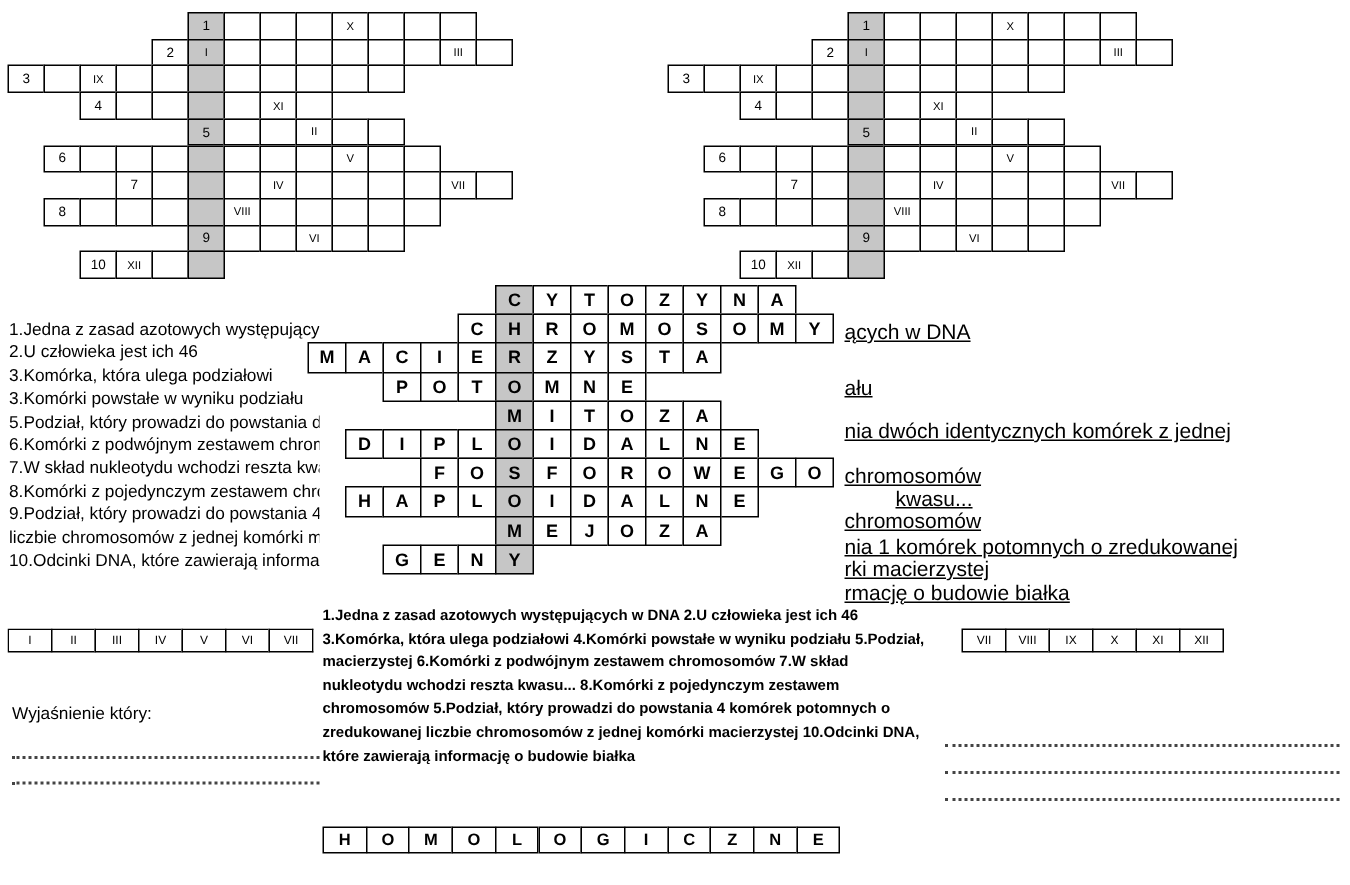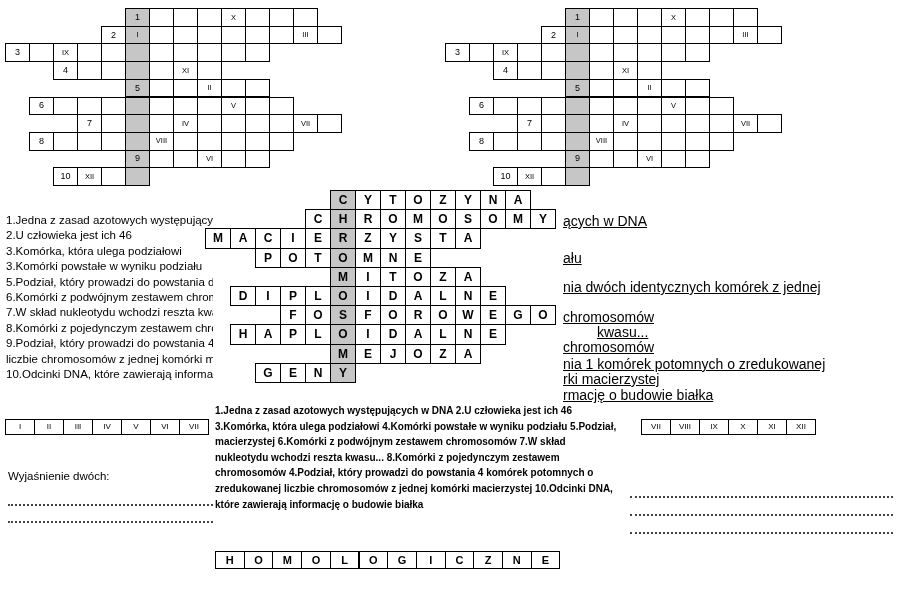--- a/index.html
+++ b/index.html
@@ -578,29 +578,29 @@
     <div class="frag" style="left: 563px; top: 341px;">chromosomów</div>
     <div class="frag" style="left: 563px; top: 358px;">nia 1 komórek potomnych o zredukowanej</div>
     <div class="frag" style="left: 563px; top: 373px;">rki macierzystej</div>
     <div class="frag" style="left: 563px; top: 389px;">rmację o budowie białka</div>
   </div>
 <div id="paragraph">
     <div class="para-line">1.Jedna z zasad azotowych występujących w DNA 2.U człowieka jest ich 46</div>
     <div class="para-line">3.Komórka, która ulega podziałowi 4.Komórki powstałe w wyniku podziału 5.Podział,</div>
     <div class="para-line">macierzystej  6.Komórki z podwójnym zestawem chromosomów 7.W skład</div>
     <div class="para-line">nukleotydu wchodzi reszta kwasu... 8.Komórki z pojedynczym zestawem</div>
-    <div class="para-line">chromosomów 4.Podział, który prowadzi do powstania 4 komórek potomnych o</div>
+    <div class="para-line">chromosomów 5.Podział, który prowadzi do powstania 4 komórek potomnych o</div>
     <div class="para-line">zredukowanej liczbie chromosomów z jednej komórki macierzystej 10.Odcinki DNA,</div>
     <div class="para-line">które zawierają informację o budowie białka</div>
   </div>
 
 <div id="roman-left"><div class="rcell">I</div><div class="rcell">II</div><div class="rcell">III</div><div class="rcell">IV</div><div class="rcell">V</div><div class="rcell">VI</div><div class="rcell">VII</div><div class="rcell">VIII</div></div>
 <div id="roman-right"><div class="rcell">VII</div><div class="rcell">VIII</div><div class="rcell">IX</div><div class="rcell">X</div><div class="rcell">XI</div><div class="rcell">XII</div></div>
 
-<div id="explanation">Wyjaśnienie dwóch:</div>
+<div id="explanation">Wyjaśnienie który:</div>
 
 <div class="dotline" style="left:8px;top:504px;width:205px;"></div>
 <div class="dotline" style="left:8px;top:521px;width:205px;"></div>
 <div class="dotline" style="left:630px;top:496px;width:263px;"></div>
 <div class="dotline" style="left:630px;top:514px;width:263px;"></div>
 <div class="dotline" style="left:630px;top:532px;width:263px;"></div>
 
 <div id="answer-strip" class="layer">
     <div class="cell" style="left: 215px; top: 551px; width: 29.7px; height: 18px;">
       <span class="letter" style="font-size: 11px;">H</span>

